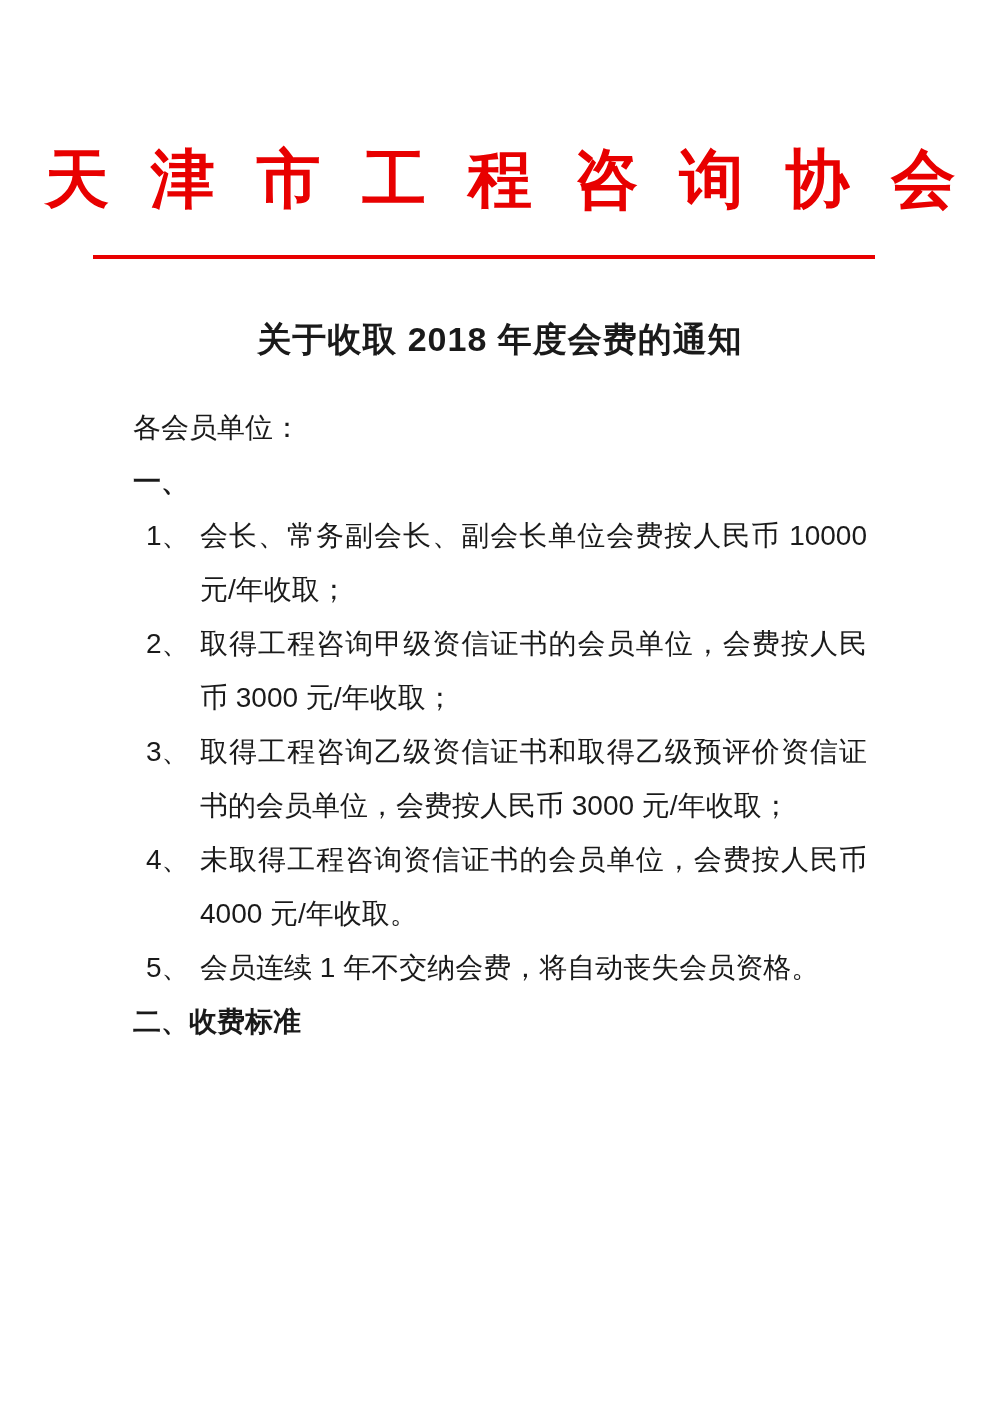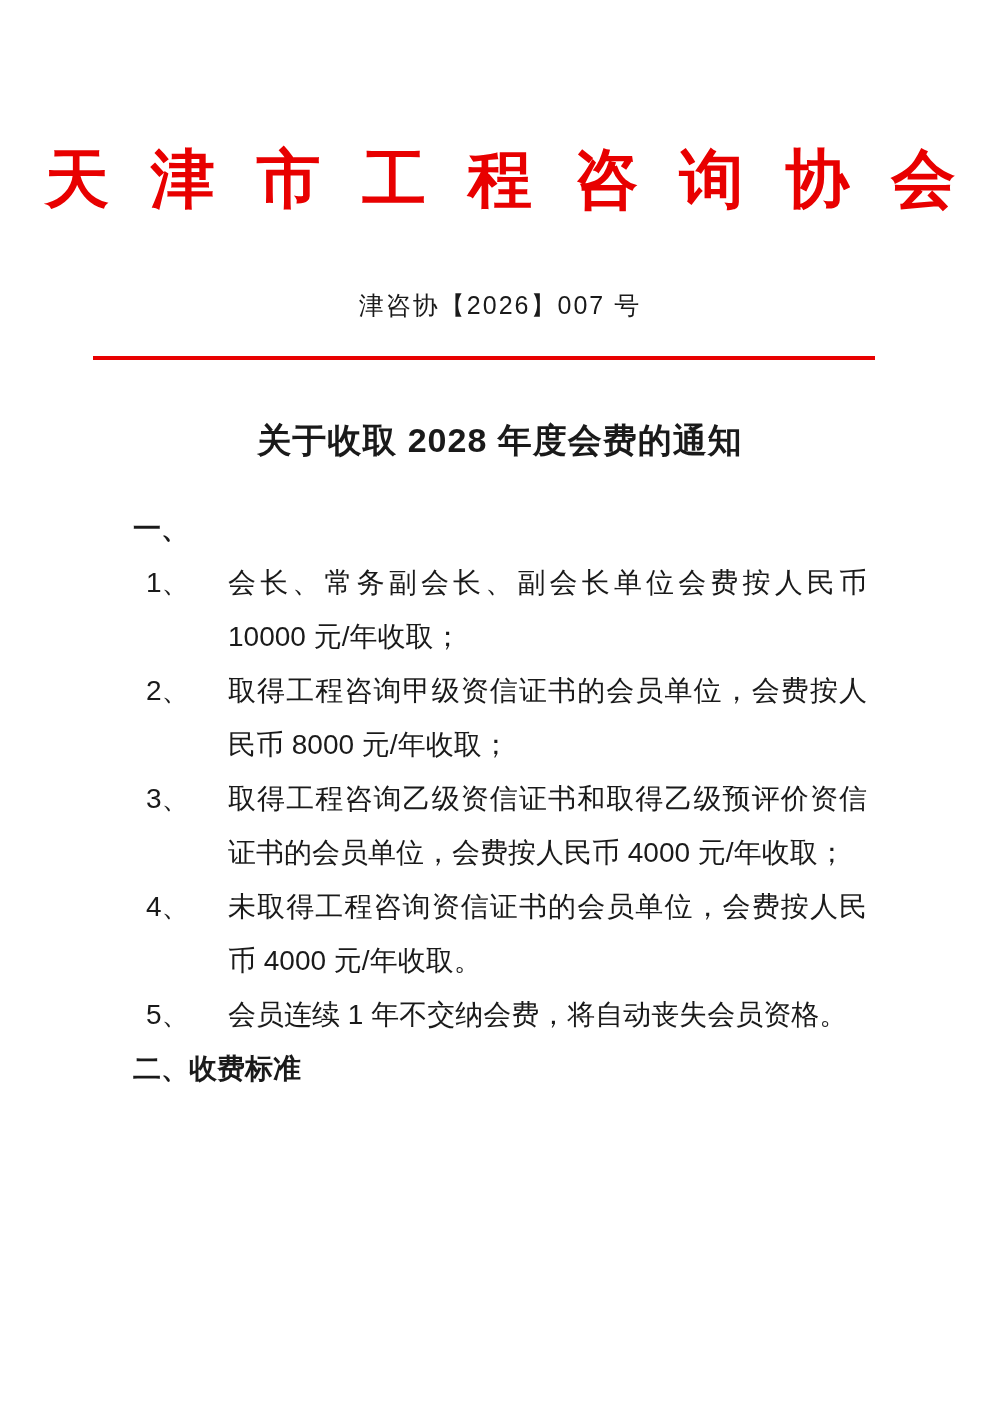--- a/index.html
+++ b/index.html
@@ -65,61 +65,60 @@
   .sec-heading .sec-label.gapped{margin-left:18px;}
   .list-item{display:flex;}
   .item-num{
     flex:0 0 67px;
     padding-left:13px;
     box-sizing:border-box;
   }
   .item-text{
     flex:1;
     text-align:justify;
-    margin-left:28px;
   }
   .underline{
     text-decoration:underline;
     text-underline-offset:7px;
   }
 </style>
 </head>
 <body>
 
 <div class="page">
 
   <h1 class="org-title">天 津 市 工 程 咨 询 协 会</h1>
 
-  <div class="doc-number">津咨协【2026】007 号</div>
 
   <hr class="red-rule">
 
-  <h2 class="doc-title">关于收取 2028 年度会费的通知</h2>
+  <h2 class="doc-title">关于收取 2018 年度会费的通知</h2>
 
   <div class="body">
 
+    <p class="salutation">各会员单位：</p>
 
 
     <div class="sec-heading">
       <span class="sec-num">一、</span>
     </div>
 
     <div class="list-item">
       <span class="item-num">1、</span>
       <span class="item-text">会长、常务副会长、副会长单位会费按人民币 10000 元/年收取；</span>
     </div>
 
     <div class="list-item">
       <span class="item-num">2、</span>
-      <span class="item-text">取得工程咨询甲级资信证书的会员单位，会费按人民币 8000 元/年收取；</span>
+      <span class="item-text">取得工程咨询甲级资信证书的会员单位，会费按人民币 3000 元/年收取；</span>
     </div>
 
     <div class="list-item">
       <span class="item-num">3、</span>
-      <span class="item-text">取得工程咨询乙级资信证书和取得乙级预评价资信证书的会员单位，会费按人民币 4000 元/年收取；</span>
+      <span class="item-text">取得工程咨询乙级资信证书和取得乙级预评价资信证书的会员单位，会费按人民币 3000 元/年收取；</span>
     </div>
 
     <div class="list-item">
       <span class="item-num">4、</span>
       <span class="item-text">未取得工程咨询资信证书的会员单位，会费按人民币 4000 元/年收取。</span>
     </div>
 
     <div class="list-item">
       <span class="item-num">5、</span>
       <span class="item-text">会员连续 1 年不交纳会费，将自动丧失会员资格。</span>

